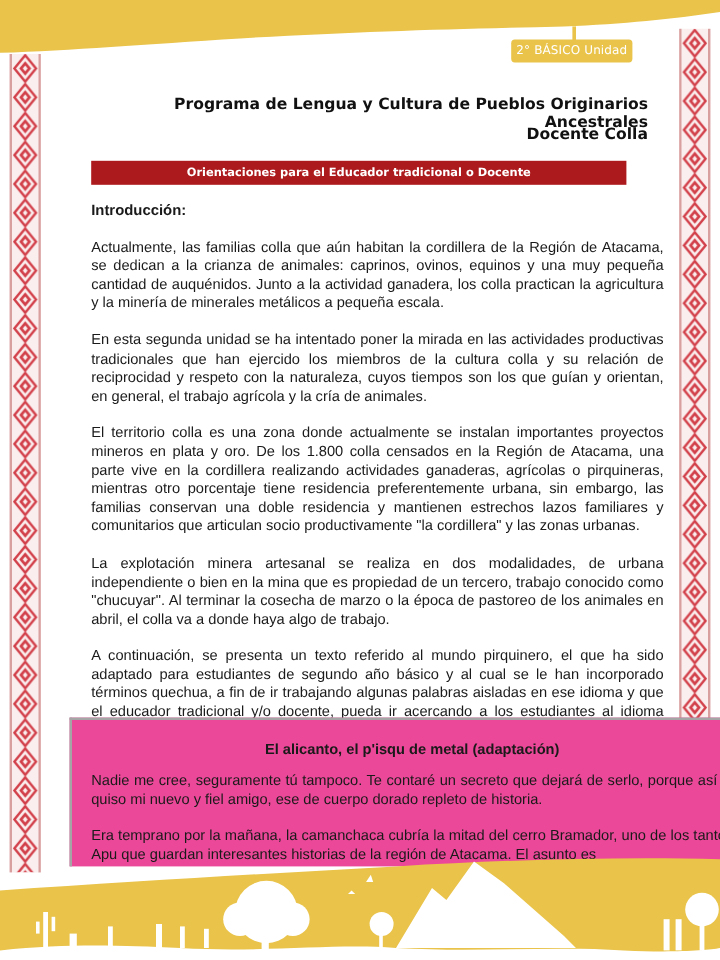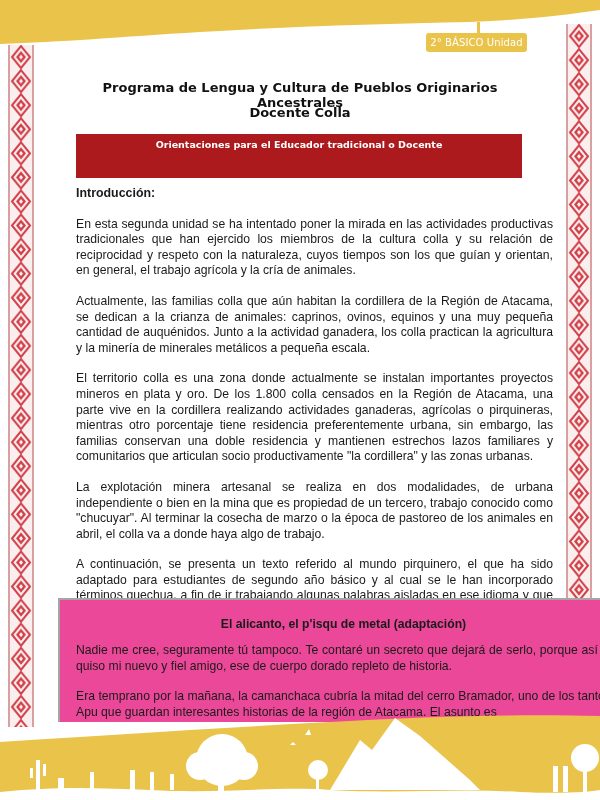--- a/index.html
+++ b/index.html
@@ -25,35 +25,35 @@
     position: absolute; width: 26px;
     background-color: #fbeeee;
     border-left: 2px solid #d9a0a0; border-right: 2px solid #d9a0a0;
     box-sizing: border-box;
   }
   .band-left { left: 8px; top: 45px; height: 682px; }
   .band-right { left: 566px; top: 24px; height: 682px; }
   .band-pattern { width: 100%; height: 100%; display: block; }
 
   .doc-title {
-    position: absolute; left: 60px; width: 480px; text-align: center;
+    position: absolute; left: 60px; width: 480px; text-align: right;
     font-family: "DejaVu Sans", sans-serif; font-weight: bold; color: #111;
   }
   .title-1 { top: 80px; font-size: 13px; }
   .title-2 { top: 105px; font-size: 13px; }
 
   .red-banner {
-    position: absolute; left: 76px; top: 134px; width: 446px; height: 44px;
+    position: absolute; left: 76px; top: 134px; width: 446px; height: 20px;
     background: #ad1a1d; color: #ffffff;
     font-family: "DejaVu Sans", sans-serif; font-weight: bold; font-size: 9.5px;
     text-align: center; line-height: 22px;
   }
 
   .content {
-    position: absolute; left: 76px; top: 186px; width: 477px;
+    position: absolute; left: 76px; top: 168px; width: 477px;
     font-size: 12.2px; line-height: 15.6px; text-align: justify;
   }
   .content h2 {
     margin: 0 0 15px 0; font-size: 12.4px; font-weight: bold;
   }
   .content p { margin: 0 0 15px 0; }
 
   .story-box {
     position: absolute; left: 58px; top: 598px; width: 572px; height: 124px;
     background: #ec4899;
@@ -101,22 +101,22 @@
   </svg>
 </div>
 
 <div class="doc-title title-1">Programa de Lengua y Cultura de Pueblos Originarios Ancestrales</div>
 <div class="doc-title title-2">Docente Colla</div>
 
 <div class="red-banner">Orientaciones para el Educador tradicional o Docente</div>
 
 <div class="content">
   <h2>Introducción:</h2>
+  <p>Actualmente, las familias colla que aún habitan la cordillera de la Región de Atacama, se dedican a la crianza de animales: caprinos, ovinos, equinos y una muy pequeña cantidad de auquénidos. Junto a la actividad ganadera, los colla practican la agricultura y la minería de minerales metálicos a pequeña escala.</p>
   <p>En esta segunda unidad se ha intentado poner la mirada en las actividades productivas tradicionales que han ejercido los miembros de la cultura colla y su relación de reciprocidad y respeto con la naturaleza, cuyos tiempos son los que guían y orientan, en general, el trabajo agrícola y la cría de animales.</p>
-  <p>Actualmente, las familias colla que aún habitan la cordillera de la Región de Atacama, se dedican a la crianza de animales: caprinos, ovinos, equinos y una muy pequeña cantidad de auquénidos. Junto a la actividad ganadera, los colla practican la agricultura y la minería de minerales metálicos a pequeña escala.</p>
   <p>El territorio colla es una zona donde actualmente se instalan importantes proyectos mineros en plata y oro. De los 1.800 colla censados en la Región de Atacama, una parte vive en la cordillera realizando actividades ganaderas, agrícolas o pirquineras, mientras otro porcentaje tiene residencia preferentemente urbana, sin embargo, las familias conservan una doble residencia y mantienen estrechos lazos familiares y comunitarios que articulan socio productivamente "la cordillera" y las zonas urbanas.</p>
   <p>La explotación minera artesanal se realiza en dos modalidades, de urbana independiente o bien en la mina que es propiedad de un tercero, trabajo conocido como "chucuyar". Al terminar la cosecha de marzo o la época de pastoreo de los animales en abril, el colla va a donde haya algo de trabajo.</p>
   <p>A continuación, se presenta un texto referido al mundo pirquinero, el que ha sido adaptado para estudiantes de segundo año básico y al cual se le han incorporado términos quechua, a fin de ir trabajando algunas palabras aisladas en ese idioma y que el educador tradicional y/o docente, pueda ir acercando a los estudiantes al idioma originario.</p>
 </div>
 
 <div class="story-box">
   <div class="story-title">El alicanto, el p'isqu de metal (adaptación)</div>
   <div class="story-body">
     <p>Nadie me cree, seguramente tú tampoco. Te contaré un secreto que dejará de serlo, porque así lo quiso mi nuevo y fiel amigo, ese de cuerpo dorado repleto de historia.</p>
     <p>Era temprano por la mañana, la camanchaca cubría la mitad del cerro Bramador, uno de los tantos Apu que guardan interesantes historias de la región de Atacama. El asunto es</p>

